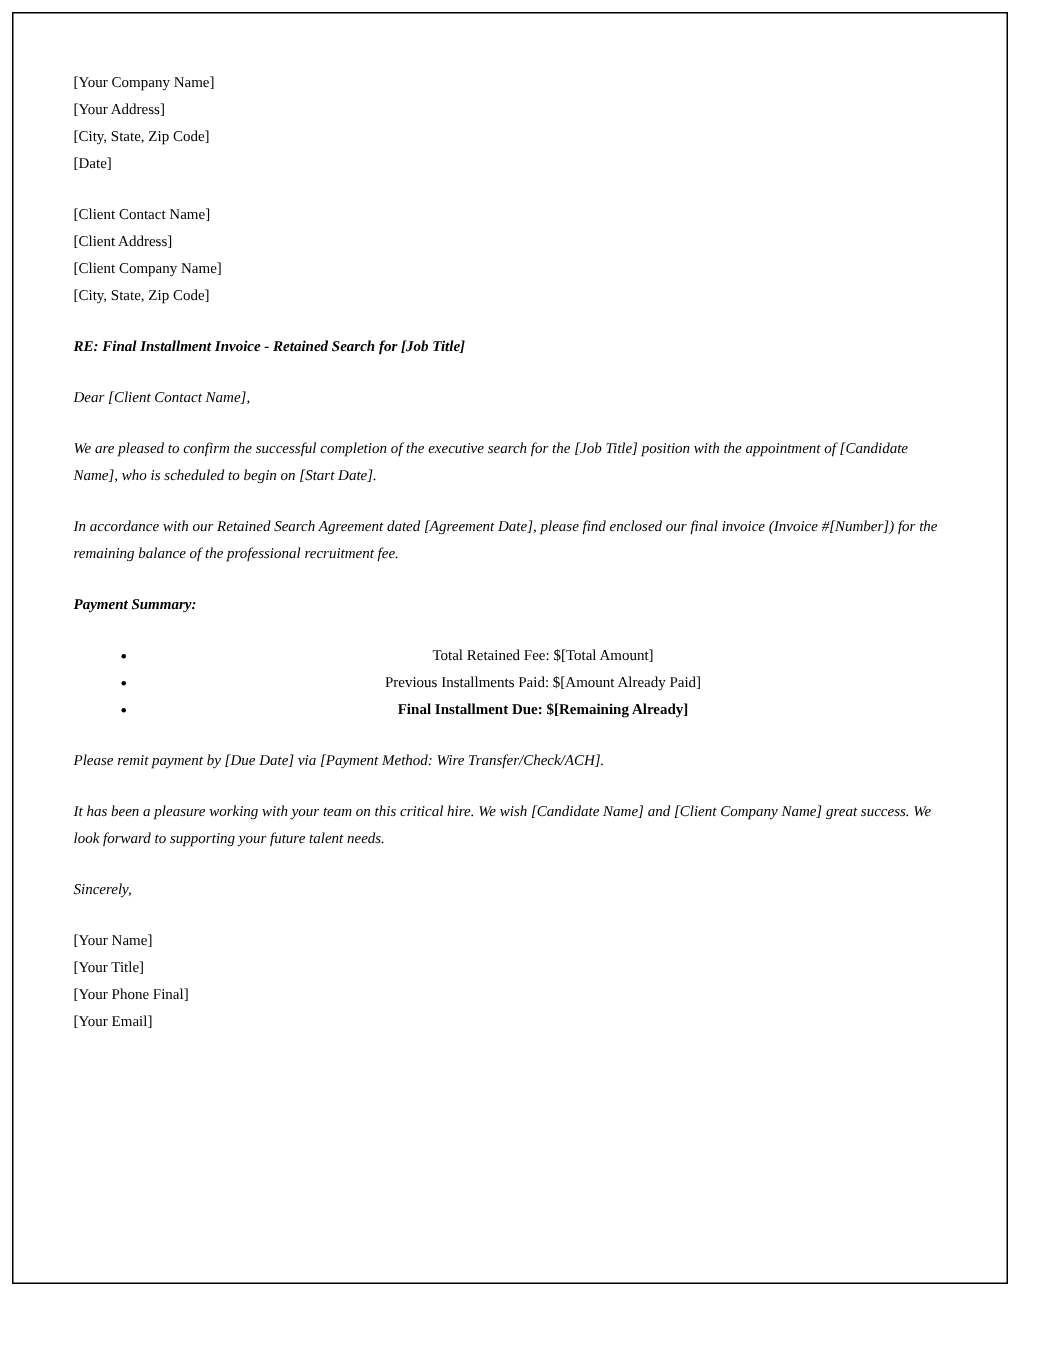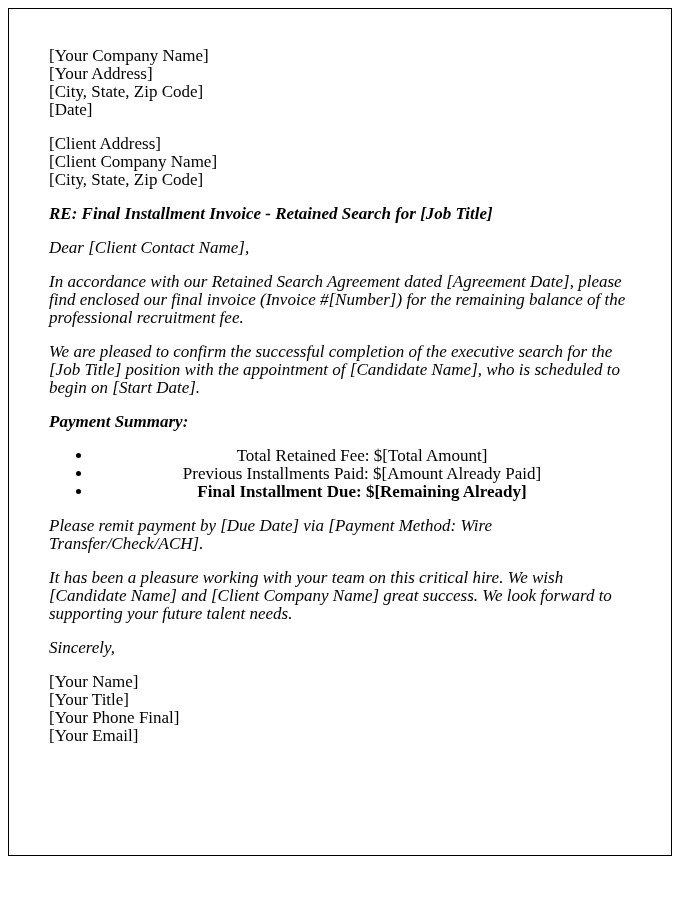--- a/index.html
+++ b/index.html
@@ -19,21 +19,21 @@
     left: 8px;
     top: 8px;
     width: 664px;
     height: 848px;
     border: 1px solid #000000;
     box-sizing: border-box;
     background: #ffffff;
   }
   .content {
     padding: 38px 40px 0 40px;
-    font-size: 17px;
+    font-size: 10px;
     line-height: 18px;
   }
   .block {
     margin: 0 0 16px 0;
   }
   .line {
     margin: 0;
   }
   p {
     margin: 0 0 16px 0;
@@ -59,32 +59,33 @@
   <div class="content">
 
     <div class="block">
       <div class="line">[Your Company Name]</div>
       <div class="line">[Your Address]</div>
       <div class="line">[City, State, Zip Code]</div>
       <div class="line">[Date]</div>
     </div>
 
     <div class="block">
+      <div class="line">[Client Contact Name]</div>
       <div class="line">[Client Address]</div>
       <div class="line">[Client Company Name]</div>
       <div class="line">[City, State, Zip Code]</div>
     </div>
 
     <p class="bold">RE: Final Installment Invoice - Retained Search for [Job Title]</p>
 
     <p>Dear [Client Contact Name],</p>
 
+    <p>We are pleased to confirm the successful completion of the executive search for the [Job Title] position with the appointment of [Candidate Name], who is scheduled to begin on [Start Date].</p>
+
     <p>In accordance with our Retained Search Agreement dated [Agreement Date], please find enclosed our final invoice (Invoice #[Number]) for the remaining balance of the professional recruitment fee.</p>
-
-    <p>We are pleased to confirm the successful completion of the executive search for the [Job Title] position with the appointment of [Candidate Name], who is scheduled to begin on [Start Date].</p>
 
     <p class="bold">Payment Summary:</p>
 
     <ul>
       <li>Total Retained Fee: $[Total Amount]</li>
       <li>Previous Installments Paid: $[Amount Already Paid]</li>
       <li class="bold">Final Installment Due: $[Remaining Already]</li>
     </ul>
 
     <p>Please remit payment by [Due Date] via [Payment Method: Wire Transfer/Check/ACH].</p>

